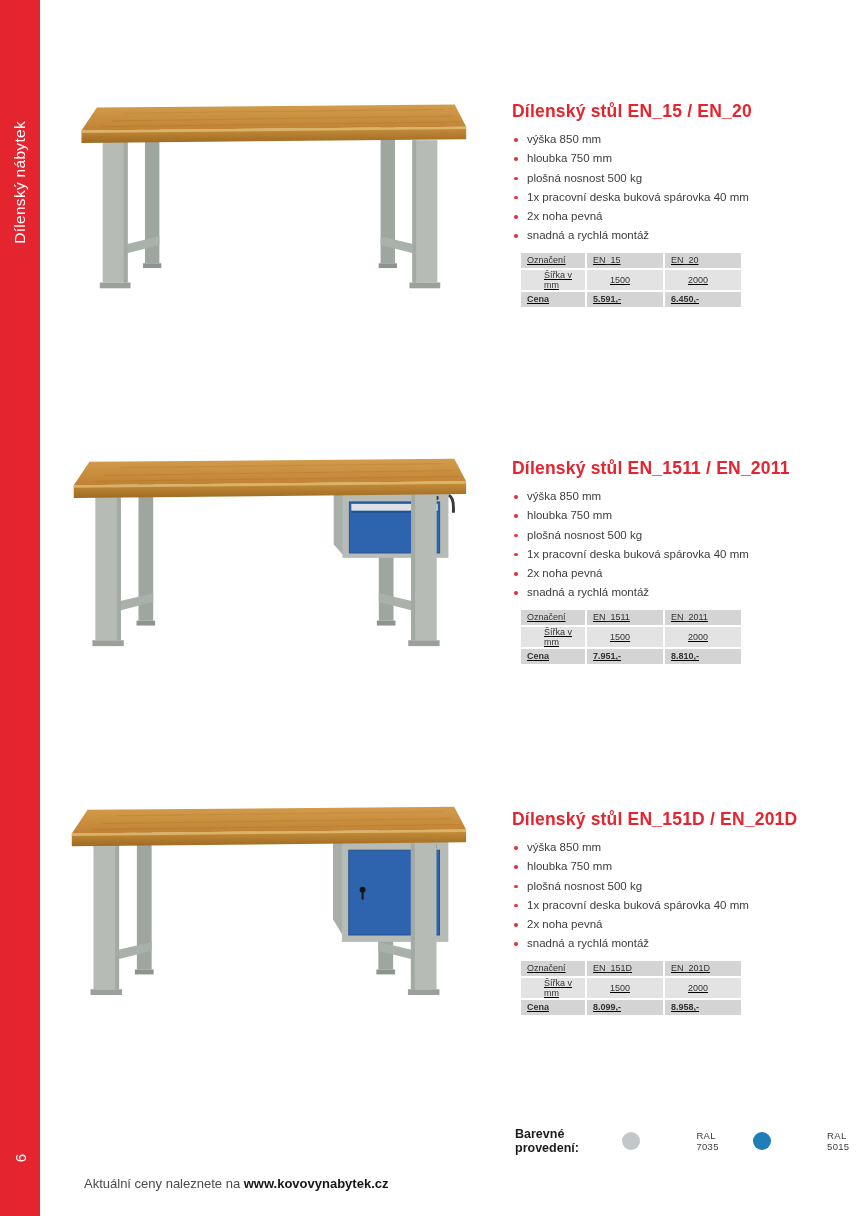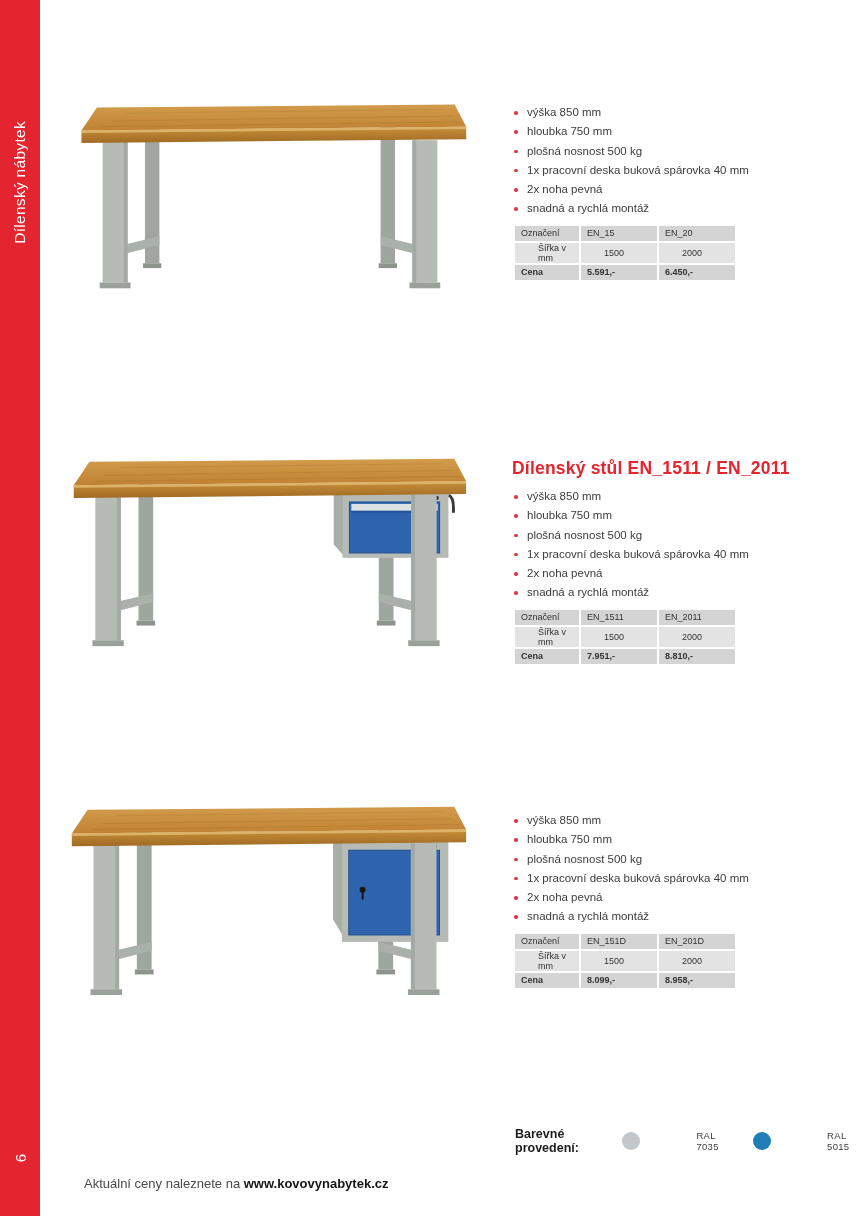--- a/index.html
+++ b/index.html
@@ -24,21 +24,21 @@
   .product-info { position:absolute; left:512px; width:305px; }
   .product-title { color:#e4242e; font-size:17.5px; font-weight:bold; letter-spacing:.2px;
     line-height:22px; margin-bottom:8px; }
   .features { list-style:none; margin-top:3px; }
   .features li { position:relative; padding-left:15px; font-size:11.5px; color:#3c3c3c;
     line-height:19.3px; }
   .features li .dot { position:absolute; left:2px; top:8px; width:3.5px; height:3.5px;
     border-radius:50%; background:#e0383e; }
 
   
-  .spec-table { border-collapse:separate; border-spacing:2px; margin-top:5px; margin-left:1px; }
+  .spec-table { border-collapse:separate; border-spacing:2px; margin-top:5px; margin-left:7px;text-decoration:underline; }
   .spec-table td { font-size:9px; color:#333333; height:15px; padding:0 6px; vertical-align:middle; }
   .spec-table td.lbl { width:64px; text-align:left; }
   .spec-table td.val { width:76px; text-align:left; }
   .row-a td { background:#d4d4d4; }
   .row-b td { background:#e3e3e3;padding-left:23px; }
   .price td { font-weight:bold; }
 
   
   .legend { position:absolute; left:515px; top:1130px; display:flex; align-items:center; height:22px; }
   .legend-label { font-size:12.5px; font-weight:bold; color:#1c1c1c; }
@@ -159,20 +159,21 @@
     <rect x="358" y="48" width="26" height="148" fill="#b6bbb6"></rect>
       <rect x="358" y="48" width="4" height="148" fill="#a3a9a3"></rect>
     <polygon points="355,196 387,196 387,202 355,202" fill="#9aa09a"></polygon>
     <polygon points="30,14 402,11 414,34 14,38" fill="url(#wt3)"></polygon>
     <path d="M60,20 L390,16 M45,28 L400,23 M35,34 L408,29" stroke="#7a4c12" stroke-width="1" opacity="0.14" fill="none"></path>
     <polygon points="14,38 414,34 414,47 14,51" fill="url(#we3)"></polygon>
     <polygon points="14,38 414,34 414,36.5 14,40.5" fill="#e6c078" opacity="0.75"></polygon>
   </svg>
 
   <section class="product-info" style="top:100px;">
+    <h2 class="product-title">Dílenský stůl EN_15 / EN_20</h2>
     <ul class="features">
       <li><span class="dot"></span><span>výška 850 mm</span></li>
       <li><span class="dot"></span><span>hloubka 750 mm</span></li>
       <li><span class="dot"></span><span>plošná nosnost 500 kg</span></li>
       <li><span class="dot"></span><span>1x pracovní deska buková spárovka 40 mm</span></li>
       <li><span class="dot"></span><span>2x noha pevná</span></li>
       <li><span class="dot"></span><span>snadná a rychlá montáž</span></li>
     </ul>
     <table class="spec-table">
       <tbody>
@@ -220,20 +221,21 @@
       <tr class="row-a price">
         <td class="lbl">Cena</td>
         <td class="val">7.951,-</td>
         <td class="val">8.810,-</td>
       </tr>
     </tbody>
       </table>
   </section>
 
   <section class="product-info" style="top:808px;">
+    <h2 class="product-title">Dílenský stůl EN_151D / EN_201D</h2>
     <ul class="features">
       <li><span class="dot"></span><span>výška 850 mm</span></li>
       <li><span class="dot"></span><span>hloubka 750 mm</span></li>
       <li><span class="dot"></span><span>plošná nosnost 500 kg</span></li>
       <li><span class="dot"></span><span>1x pracovní deska buková spárovka 40 mm</span></li>
       <li><span class="dot"></span><span>2x noha pevná</span></li>
       <li><span class="dot"></span><span>snadná a rychlá montáž</span></li>
     </ul>
     <table class="spec-table">
       <tbody>

